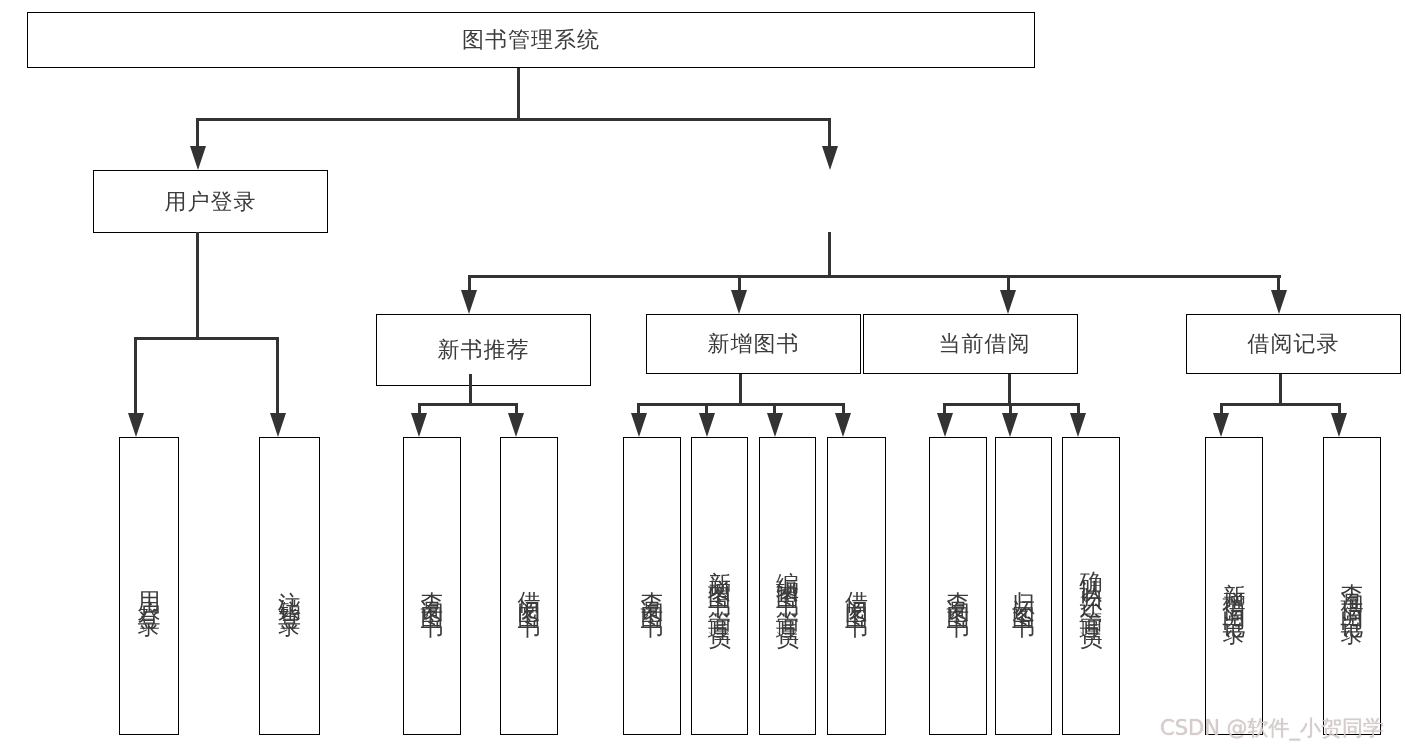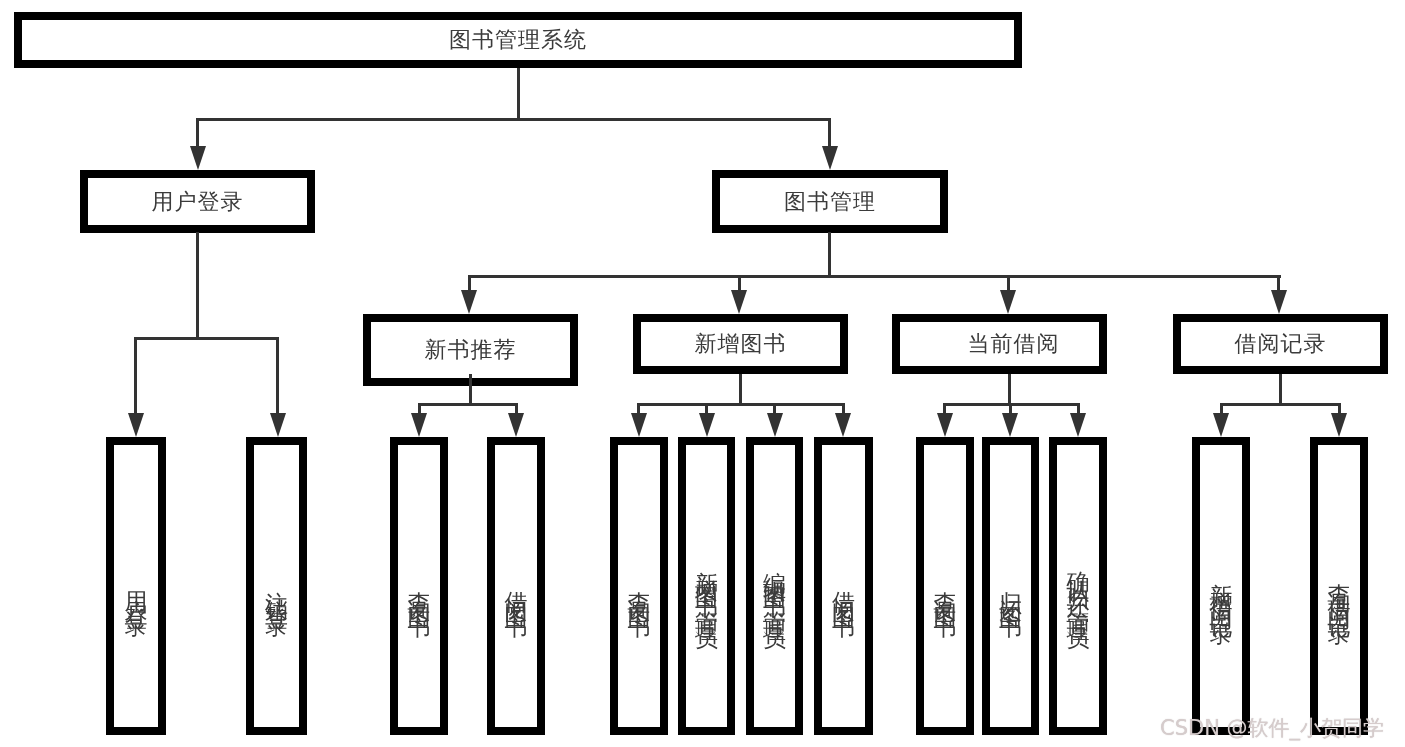--- a/index.html
+++ b/index.html
@@ -2,22 +2,22 @@
 <html><head>
 <meta charset="utf-8">
 <style>
   html,body{margin:0;padding:0;background:#ffffff;}
   .canvas{
     position:relative;width:1405px;height:747px;background:#ffffff;overflow:hidden;
     font-family:"DejaVu Sans","Liberation Sans",sans-serif;
   }
   .node{
     position:absolute;box-sizing:border-box;background:#ffffff;
-    border:8px solid #000000;color:#3b3b3b;
-    display:flex;align-items:center;justify-content:center;
+    border:1px solid #000000;color:#3b3b3b;
+    display:flex;align-items:center;justify-content:center;margin-left:13px;
   }
   .node.h{font-size:22px;letter-spacing:1px;}
   .node.v{
     writing-mode:vertical-rl;text-orientation:mixed;
     font-size:23px;letter-spacing:8px;line-height:1;
     padding-top:6px;
   }
   .ln{position:absolute;background:#333333;}
   .ar{
     position:absolute;width:0;height:0;
@@ -31,25 +31,24 @@
   }
 </style>
 </head>
 <body>
 
 <div class="canvas">
 
   <div class="node h" style="left:14px;top:12px;width:1008px;height:56px;">图书管理系统</div>
 
   <div class="node h" style="left:80px;top:170px;width:235px;height:63px;">用户登录</div>
-  <div class="node h" style="left:712px;top:170px;width:236px;height:63px;">图书管理</div>
 
   <div class="node h" style="left:363px;top:314px;width:215px;height:72px;">新书推荐</div>
   <div class="node h" style="left:633px;top:314px;width:215px;height:60px;">新增图书</div>
-  <div class="node h" style="left:892px;top:314px;width:215px;height:60px;padding-left:28px;">当前借阅</div>
+  <div class="node h" style="left:850px;top:314px;width:215px;height:60px;padding-left:28px;">当前借阅</div>
   <div class="node h" style="left:1173px;top:314px;width:215px;height:60px;">借阅记录</div>
 
   <div class="node v" style="left:106px;top:437px;width:60px;height:298px;">用户登录</div>
   <div class="node v" style="left:246px;top:437px;width:61px;height:298px;">注销登录</div>
 
   <div class="node v" style="left:390px;top:437px;width:58px;height:298px;">查询图书</div>
   <div class="node v" style="left:487px;top:437px;width:58px;height:298px;">借阅图书</div>
 
   <div class="node v" style="left:610px;top:437px;width:58px;height:298px;">查询图书</div>
   <div class="node v" style="left:678px;top:437px;width:57px;height:298px;">新增图书（管理员）</div>

